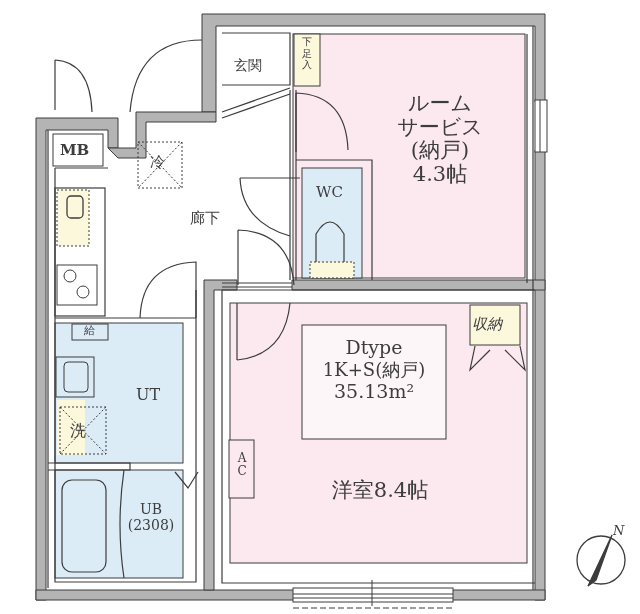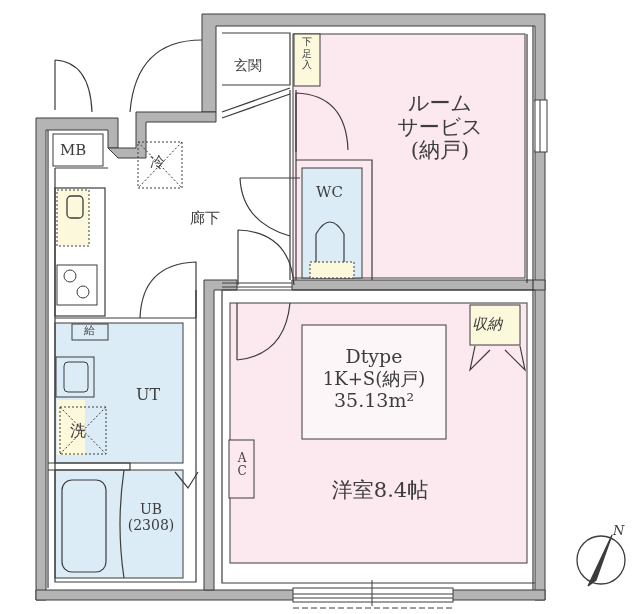--- a/index.html
+++ b/index.html
@@ -131,51 +131,52 @@
   <g fill="none" stroke="#3c3c3c" stroke-width="1.3">
     <circle cx="601" cy="560" r="24"></circle>
     <path d="M588 586 L612 535 L596 580 Z" fill="#3c3c3c"></path>
   </g>
 </svg>
 
 <div class="lbl mid" style="left:385px;top:92px;width:110px;font-size:21px;">
   <div>ルーム</div>
   <div>サービス</div>
   <div>(納戸)</div>
+  <div>4.3帖</div>
 </div>
 
 <div class="lbl mid" style="left:234px;top:58px;font-size:14px;">玄関</div>
 
 <div class="lbl xs" style="left:300px;top:36px;width:14px;font-size:10px;line-height:1.15;">
   <div>下</div>
   <div>足</div>
   <div>入</div>
 </div>
 
-<div class="lbl mid" style="left:60px;top:142px;font-size:15px;">MB</div>
+<div class="lbl mid" style="left:60px;top:142px;font-size:15px;font-weight:bold;">MB</div>
 <div class="lbl mid" style="left:150px;top:154px;font-size:15px;">冷</div>
 <div class="lbl mid" style="left:190px;top:210px;font-size:15px;">廊下</div>
 <div class="lbl mid" style="left:316px;top:184px;font-size:15px;">WC</div>
 <div class="lbl xs" style="left:84px;top:325px;font-size:11px;">給</div>
 <div class="lbl mid" style="left:136px;top:386px;font-size:16px;">UT</div>
 <div class="lbl mid" style="left:70px;top:422px;font-size:16px;">洗</div>
 
 <div class="lbl mid" style="left:116px;top:502px;width:70px;font-size:14px;">
   <div>UB</div>
   <div>(2308)</div>
 </div>
 
 <div class="lbl mid" style="left:472px;top:316px;font-size:15px;font-style:italic;">収納</div>
 
 <div class="lbl sm" style="left:236px;top:452px;width:12px;font-size:12px;">
   <div>A</div>
   <div>C</div>
 </div>
 
-<div class="lbl" style="left:302px;top:336px;width:144px;font-size:19px;line-height:1.2;margin-top:9px;">
+<div class="lbl" style="left:302px;top:336px;width:144px;font-size:19px;line-height:1.2;">
   <div>Dtype</div>
   <div style="font-size:18px;">1K+S(納戸)</div>
   <div>35.13m²</div>
 </div>
 
 <div class="lbl" style="left:290px;top:478px;width:180px;font-size:21px;line-height:1.2;">
   <div>洋室8.4帖</div>
 </div>
 
 <div class="lbl sm" style="left:613px;top:524px;font-size:13px;font-style:italic;">N</div>

